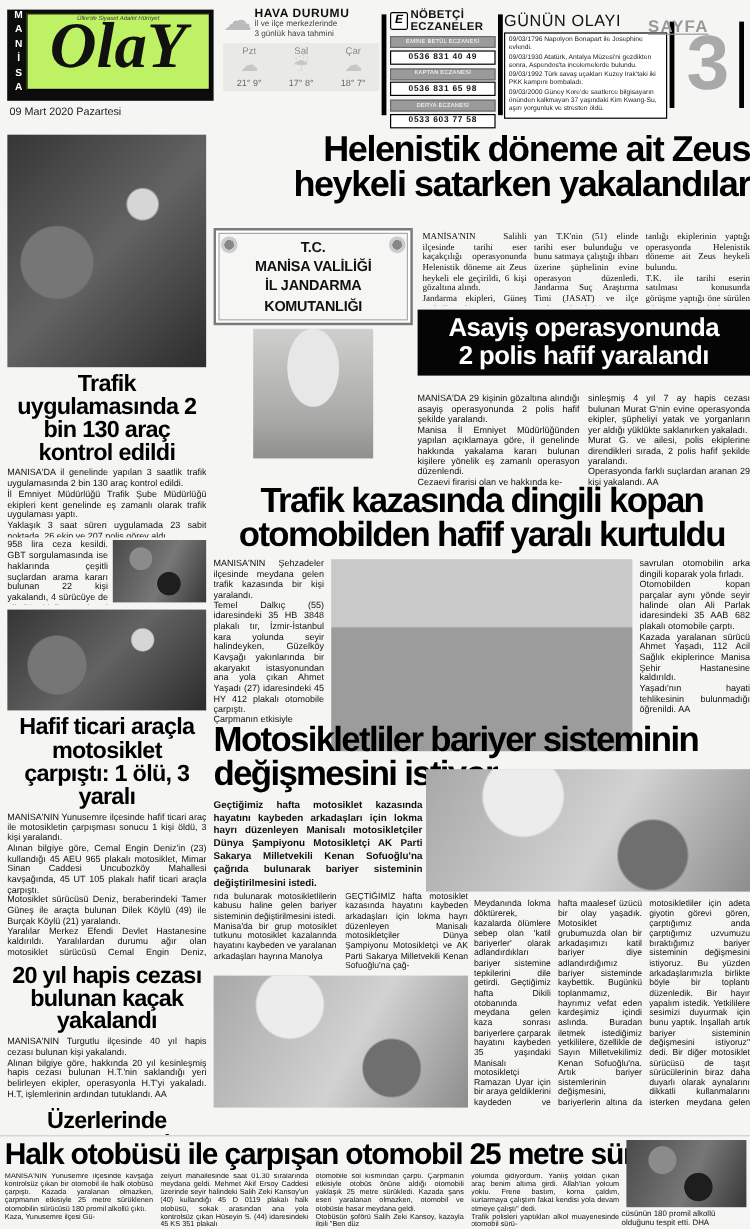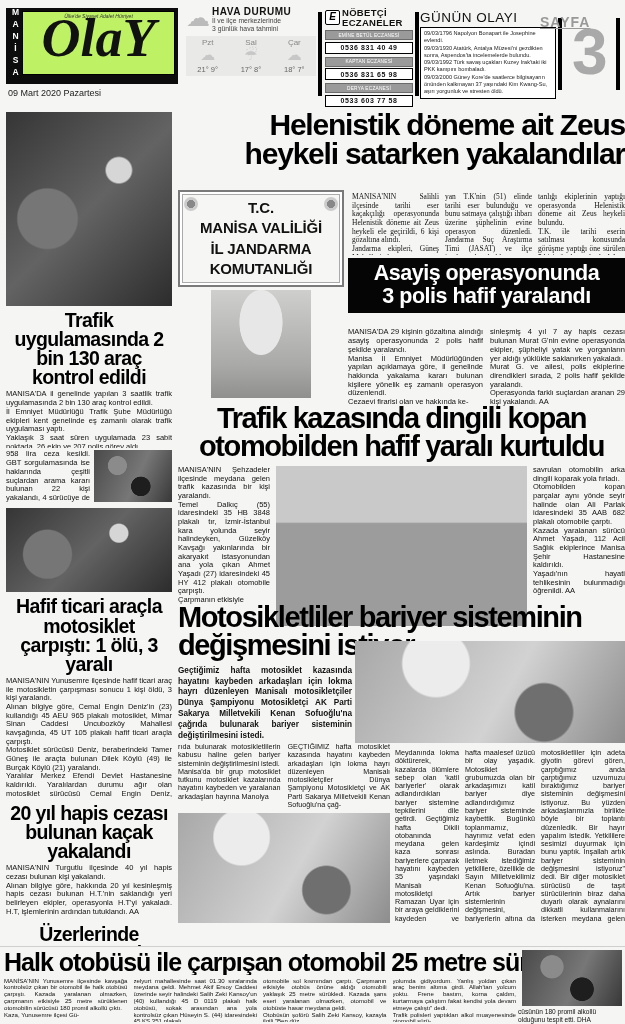--- a/index.html
+++ b/index.html
@@ -74,21 +74,21 @@
   #left-col { left:6px; top:112px; width:166px; height:834px; overflow:hidden; }
   .lc-h { font-size:19.5px; margin-top:5px; text-align:center; }
   .lc-b { margin-top:3px; }
   .lc-row { display:flex; margin-top:2px; }
 
   
   #zeus-head { left:178px; top:110px; width:447px; font-size:30px; letter-spacing:-1.2px;text-align:right; }
   #zeus-fig { left:178px; top:190px; width:166px; height:210px; }
   #sign { background:#f6f6f4; border:2px solid #7a7a7a; box-shadow:inset 0 0 0 2px #fff, inset 0 0 0 3px #aaa;
           padding:6px 2px; position:relative; }
-  #sign-text { font-weight:bold; font-size:15px; line-height:1.35; text-align:center; letter-spacing:-0.2px; }
+  #sign-text { font-weight:bold; font-size:12px; line-height:1.35; text-align:center; letter-spacing:-0.2px; }
   .emblem { position:absolute; top:5px; width:14px; height:14px; border-radius:50%;
             background:radial-gradient(circle,#888 0 40%,#ccc 41% 100%); }
   #statue { width:100px; height:108px; margin:3px auto 0;
             background: radial-gradient(ellipse at 50% 30%, #e7e7e7 0 30%, rgba(0,0,0,0) 31%),
             linear-gradient(180deg,#cfcfcd,#a9a9a7 70%,#8f8f8d); }
   #zeus-cols { left:352px; top:193px; width:273px; height:62px; display:flex; gap:6px; }
   #zeus-cols > div { flex:1;font-family:Liberation Serif, serif; }
 
   
   #asayis { left:348px; top:258px; width:277px; }
@@ -242,21 +242,21 @@
 <div class="abs" id="zeus-cols">
   <div class="bodytxt just pre">MANİSA'NIN Salihli ilçesinde tarihi eser kaçakçılığı operasyonunda Helenistik döneme ait Zeus heykeli ele geçirildi, 6 kişi gözaltına alındı.
 Jandarma ekipleri, Güneş Mahallesinde yaşa-</div>
   <div class="bodytxt just pre">yan T.K'nin (51) elinde tarihi eser bulunduğu ve bunu satmaya çalıştığı ihbarı üzerine şüphelinin evine operasyon düzenledi. Jandarma Suç Araştırma Timi (JASAT) ve ilçe jandarma karakol komu-</div>
   <div class="bodytxt just pre">tanlığı ekiplerinin yaptığı operasyonda Helenistik döneme ait Zeus heykeli bulundu.
 T.K. ile tarihi eserin satılması konusunda görüşme yaptığı öne sürülen 5 kişi gözaltına alındı. AA</div>
 </div>
 
 <div class="abs" id="asayis">
   <div id="a-box" class="pre">Asayiş operasyonunda
-3 polis hafif yaralandı</div>
+2 polis hafif yaralandı</div>
   <div id="a-cols">
     <div class="bodytxt just pre">MANİSA'DA 29 kişinin gözaltına alındığı asayiş operasyonunda 2 polis hafif şekilde yaralandı.
 Manisa İl Emniyet Müdürlüğünden yapılan açıklamaya göre, il genelinde hakkında yakalama kararı bulunan kişilere yönelik eş zamanlı operasyon düzenlendi.
 Cezaevi firarisi olan ve hakkında ke-</div>
     <div class="bodytxt just pre">sinleşmiş 4 yıl 7 ay hapis cezası bulunan Murat G'nin evine operasyonda ekipler, şüpheliyi yatak ve yorganların yer aldığı yüklükte saklanırken yakaladı.
 Murat G. ve ailesi, polis ekiplerine direndikleri sırada, 2 polis hafif şekilde yaralandı.
 Operasyonda farklı suçlardan aranan 29 kişi yakalandı. AA</div>
   </div>
 </div>
 

